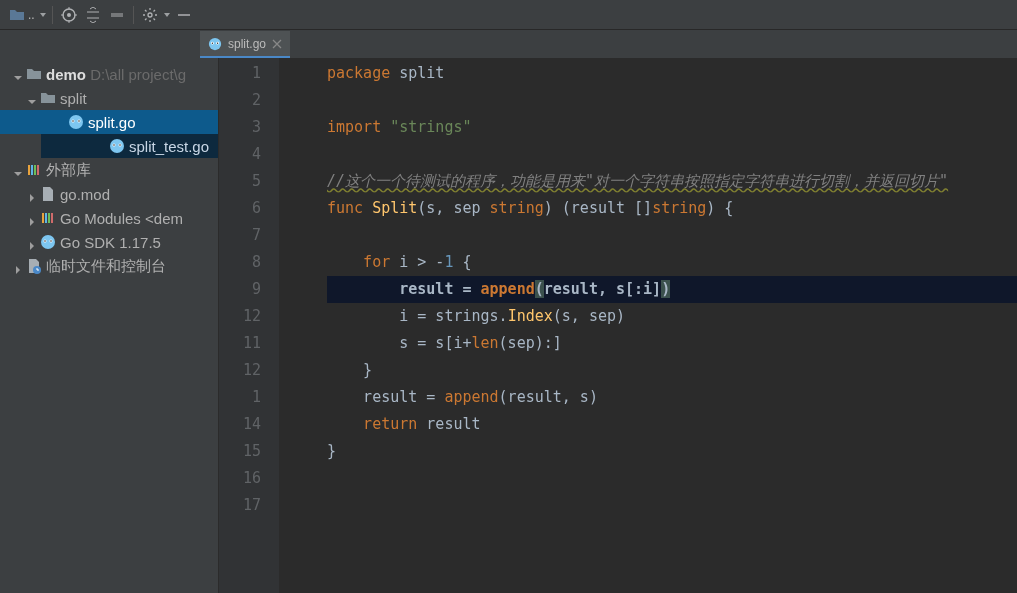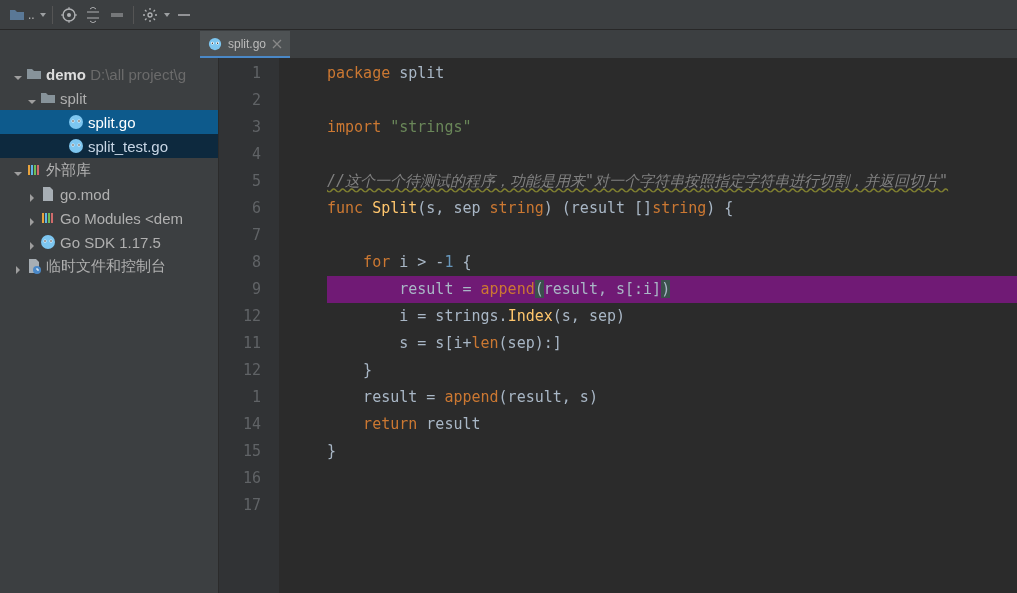--- a/index.html
+++ b/index.html
@@ -12,28 +12,28 @@
 .tab .gopher { width:14px; height:14px; }
 .tab .closex { fill:#888; width:10px; height:10px; }
 .body { display:flex; flex:1; min-height:0; }
 .sidebar { width:219px; background:#3c3f41; border-right:1px solid #2b2b2b; overflow:hidden; font-size:15px; color:#b0b0b0; }
 .tree { padding:4px 0; }
 .row { display:flex; align-items:center; height:24px; white-space:nowrap; }
 .arrow { width:10px; height:10px; display:inline-block; margin:0 3px; }
 .arrow svg { fill:#888; }
 .folder-ico, .file-ico, .lib-ico { width:16px; height:16px; margin-right:4px; flex-shrink:0; }
 .row.sel { background:#0d5a8c; color:#fff; }
-.row.sel-weak { background:#0d293e; color:#c8d6e5; }
+.row.sel-weak { background:#0d293e; color:#c8d6e5;margin-left:41px; }
 .pad0{padding-left:10px}.pad1{padding-left:24px}.pad3{padding-left:68px}
 .editor { flex:1; display:flex; background:#2b2b2b; font-family:'Consolas','Menlo',monospace; font-size:15px; line-height:27px; position:relative; }
 .gutter { width:60px; background:#313335; text-align:right; color:#606366; padding:2px 18px 0 0; user-select:none; }
 .gutter .ln { height:27px; }
 .code { flex:1; padding:2px 0 0 12px; }
 .line { height:27px; white-space:pre;margin-left:36px; }
-.line.curr { background:#701a75; }
+.line.curr { background:#0f172a;font-weight:bold; }
 .kw{color:#cc7832}.typ{color:#cc7832}.str{color:#6a8759}.fn{color:#ffc66d}.cmt{color:#808080;font-style:italic;text-decoration-line:underline;text-decoration-style:wavy;text-decoration-color:#808030}.bi{color:#cc7832}.lit{color:#6897bb}.hilite{background:#3b514d}
 .proj-path{color:#6b6b6b}
 </style>
 </head>
 <body>
 
 <div class="toolbar">
   <div class="tool-ico">
       <svg width="16" height="16" viewBox="0 0 16 16">
         <path d="M1 3h5l2 2h7v8H1z" fill="#5a7896"></path>

